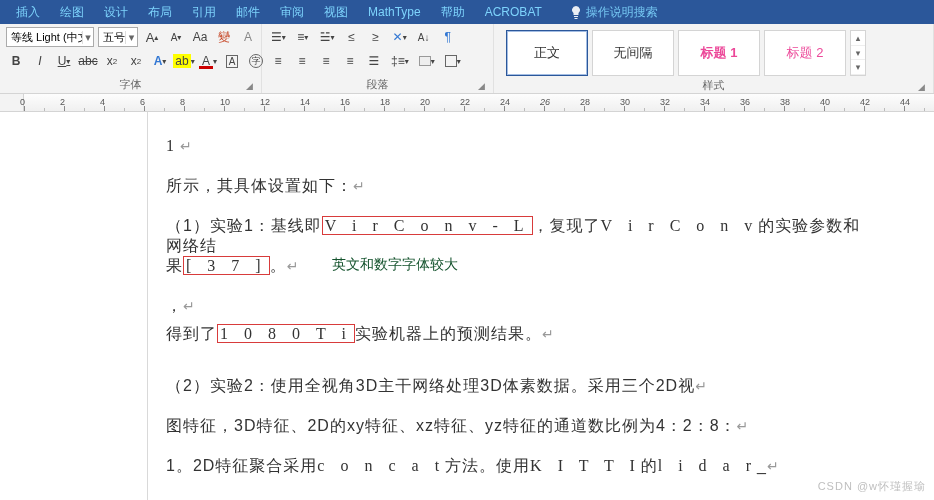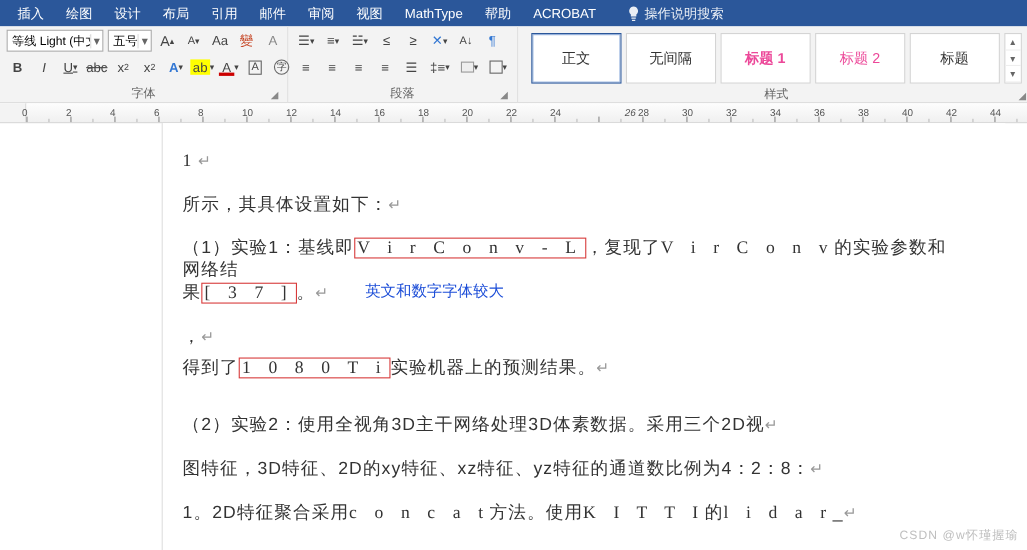--- a/index.html
+++ b/index.html
@@ -1,17 +1,17 @@
 <!DOCTYPE html>
 <html><head>
 <meta charset="utf-8">
 <style>
 *{box-sizing:border-box;margin:0;padding:0;}
 body{font-family:"Microsoft YaHei","SimSun",sans-serif;font-size:12px;background:#fff;width:934px;height:500px;overflow:hidden;position:relative;}
-.menubar{background:#2b579a;color:#ffffff;height:24px;display:flex;align-items:center;padding:0 6px;gap:0;}
+.menubar{background:#2b579a;color:#7dd3fc;height:24px;display:flex;align-items:center;padding:0 6px;gap:0;}
 .menubar .m{padding:0 10px;height:24px;line-height:24px;cursor:pointer;}
 .menubar .sep{width:10px;}
 .menubar .lamp{margin-left:8px;opacity:.9;}
 .menubar .search{opacity:.9;margin-left:4px;}
 .ribbon{background:#f3f3f3;border-bottom:1px solid #d4d4d4;height:70px;display:flex;position:relative;}
 .group{border-right:1px solid #e1e1e1;display:flex;flex-direction:column;justify-content:space-between;padding:2px 6px 0;}
 .group .rows{display:flex;flex-direction:column;gap:2px;}
 .group .row{display:flex;align-items:center;gap:4px;height:22px;}
 .group .label{text-align:center;font-size:11px;color:#666;padding:2px 0 1px;position:relative;}
 .group .dlaunch{position:absolute;right:2px;bottom:2px;font-size:9px;color:#888;cursor:pointer;}
@@ -38,21 +38,21 @@
 .ruler .corner{width:24px;background:#f3f3f3;border-right:1px solid #d4d4d4;}
 .ruler .track{flex:1;position:relative;background:linear-gradient(#fdfdfd,#f0f0f0);}
 .tick{position:absolute;top:3px;font-size:9px;color:#555;}
 .tickline{position:absolute;top:12px;width:1px;height:5px;background:#888;}
 .minortick{position:absolute;top:14px;width:1px;height:3px;background:#bbb;}
 .page{position:absolute;left:148px;top:112px;right:20px;bottom:0;background:#fff;}
 .docline{position:absolute;left:18px;right:40px;color:#333;font-size:16px;line-height:20px;letter-spacing:1px;}
 .wide{letter-spacing:6px;font-family:"SimSun",serif;}
 .para-mark{color:#999;font-size:14px;}
 .redbox{border:1px solid #d83b3b;padding:0 2px;}
-.redlabel{color:#1d4ed8;font-size:14px;}
+.redlabel{color:#14532d;font-size:14px;}
 .vline-l{position:absolute;left:147px;top:112px;bottom:0;width:1px;background:#d9d9d9;}
 .watermark{position:absolute;right:8px;bottom:6px;font-size:11px;color:#bfbfbf;letter-spacing:1px;}
 svg{display:block;}
 </style>
 </head>
 <body>
 
 <div class="menubar">
   <span class="m">插入</span>
   <span class="m">绘图</span>
@@ -196,21 +196,20 @@
     </div>
     <div class="label"><span>段落</span><span class="dlaunch">◢</span></div>
   </div>
 
   <div class="group styles">
     <div class="gallery" id="style-gallery">
         <div class="stylebox sel">正文</div>
         <div class="stylebox">无间隔</div>
         <div class="stylebox h1">标题 1</div>
         <div class="stylebox h2">标题 2</div>
-        <div class="stylebox">标题</div>
         <div class="more">
           <div>▴</div>
           <div>▾</div>
           <div>▾</div>
         </div>
       </div>
     <div class="label"><span>样式</span><span class="dlaunch">◢</span></div>
   </div>
 </div>
 
@@ -249,21 +248,21 @@
       <div class="minortick" style="left: 380px;"></div>
       <div class="tick" style="left: 396px;">20</div>
       <div class="tickline" style="left: 400px;"></div>
       <div class="minortick" style="left: 420px;"></div>
       <div class="tick" style="left: 436px;">22</div>
       <div class="tickline" style="left: 440px;"></div>
       <div class="minortick" style="left: 460px;"></div>
       <div class="tick" style="left: 476px;">24</div>
       <div class="tickline" style="left: 480px;"></div>
       <div class="minortick" style="left: 500px;"></div>
-      <div class="tick" style="left: 544px; font-style: italic;">26</div>
+      <div class="tick" style="left: 516px; font-style: italic;">26</div>
       <div class="tickline" style="left: 520px;"></div>
       <div class="minortick" style="left: 540px;"></div>
       <div class="tick" style="left: 556px;">28</div>
       <div class="tickline" style="left: 560px;"></div>
       <div class="minortick" style="left: 580px;"></div>
       <div class="tick" style="left: 596px;">30</div>
       <div class="tickline" style="left: 600px;"></div>
       <div class="minortick" style="left: 620px;"></div>
       <div class="tick" style="left: 636px;">32</div>
       <div class="tickline" style="left: 640px;"></div>

